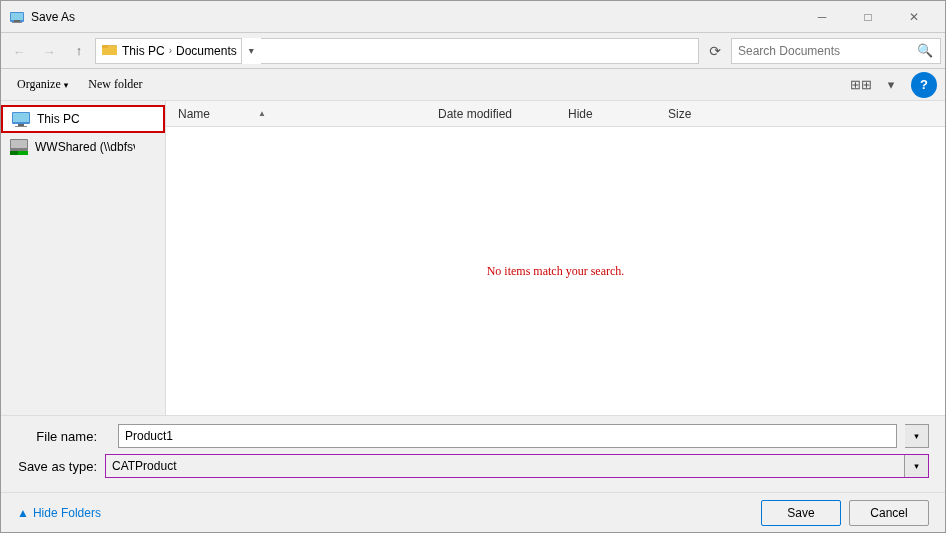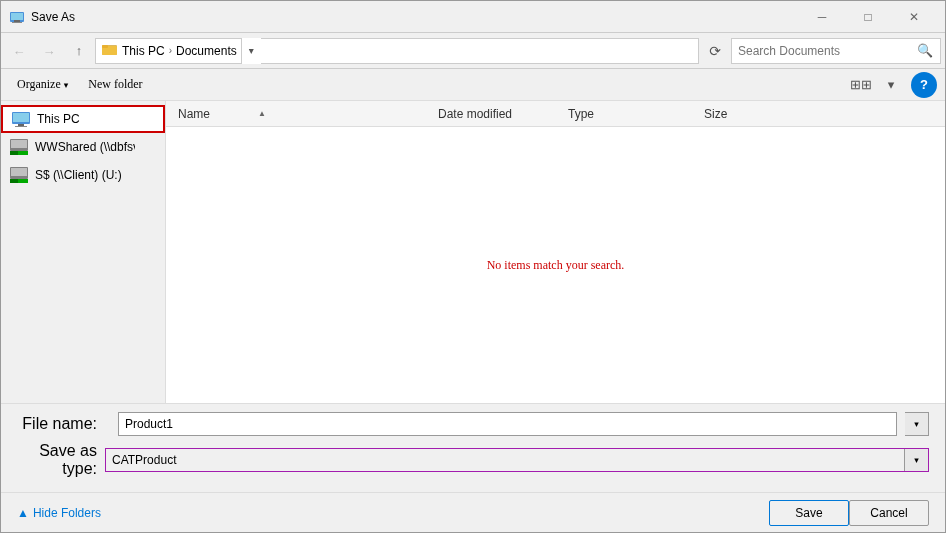--- a/index.html
+++ b/index.html
@@ -282,21 +282,21 @@
       align-items: center;
       gap: 3px;
       font-size: 12px;
       color: #333;
       cursor: pointer;
       padding: 0 4px;
     }
     .col-name { width: 260px; gap: 48px; }
     .col-date { width: 130px; }
     .col-type { width: 100px; }
-    .col-size { width: 80px; margin-left: 36px; }
+    .col-size { width: 80px; }
     .sort-arrow { font-size: 8px; color: #666; }
     .content-body {
       flex: 1;
       display: flex;
       align-items: center;
       justify-content: center;
       font-family: Liberation Serif, serif;
     }
     .no-items-msg {
       color: #cc0000;
@@ -312,21 +312,21 @@
     }
     .form-row {
       display: flex;
       align-items: center;
       margin-bottom: 6px;
       gap: 8px;
     }
     .form-label {
       width: 80px;
       text-align: right;
-      font-size: 16px;
+      font-size: 13px;
       color: #000;
       flex-shrink: 0;
     }
     .form-input {
       flex: 1;
       height: 24px;
       border: 1px solid #999;
       background: #fff;
       padding: 0 6px;
       font-size: 12px;
@@ -379,21 +379,21 @@
       gap: 4px;
       font-size: 12px;
       color: #0078d7;
       cursor: pointer;
       border: none;
       background: transparent;
     }
     .footer-actions {
       margin-left: auto;
       display: flex;
-      gap: 0;
+      gap: 8px;
     }
     .action-btn {
       width: 80px;
       height: 26px;
       border: 1px solid #999;
       background: #f0f0f0;
       cursor: pointer;
       font-size: 12px;
       border-radius: 2px;
     }
@@ -499,45 +499,34 @@
         <div class="sidebar-item-icon">
           <svg width="20" height="16" viewBox="0 0 20 16">
             <rect x="1" y="0" width="18" height="12" rx="1" fill="#808080"></rect>
             <rect x="2" y="1" width="16" height="8" fill="#c0c0c0"></rect>
             <rect x="1" y="12" width="8" height="4" fill="#007700"></rect>
             <rect x="9" y="12" width="10" height="4" fill="#00aa00"></rect>
           </svg>
         </div>
         <span class="sidebar-item-label" style="white-space:nowrap;overflow:hidden;max-width:100px;">WWShared (\\dbfsv...</span>
       </div>
-      <div class="sidebar-item">
-        <div class="sidebar-item-icon">
-          <svg width="20" height="16" viewBox="0 0 20 16">
-            <rect x="1" y="0" width="18" height="12" rx="1" fill="#808080"></rect>
-            <rect x="2" y="1" width="16" height="8" fill="#c0c0c0"></rect>
-            <rect x="1" y="12" width="8" height="4" fill="#007700"></rect>
-            <rect x="9" y="12" width="10" height="4" fill="#00aa00"></rect>
-          </svg>
-        </div>
-        <span class="sidebar-item-label">S$ (\\Client) (U:)</span>
-      </div>
     </div>
 
     <div class="content-area">
 
       <div class="column-header">
         <div class="col-header-item col-name">
           <span>Name</span>
           <span class="sort-arrow">▲</span>
         </div>
         <div class="col-header-item col-date">
           <span>Date modified</span>
         </div>
         <div class="col-header-item col-type">
-          <span>Type</span>
+          <span>Hide</span>
         </div>
         <div class="col-header-item col-size">
           <span>Size</span>
         </div>
       </div>
 
       <div class="content-body">
         <span class="no-items-msg">No items match your search.</span>
       </div>
     </div>

